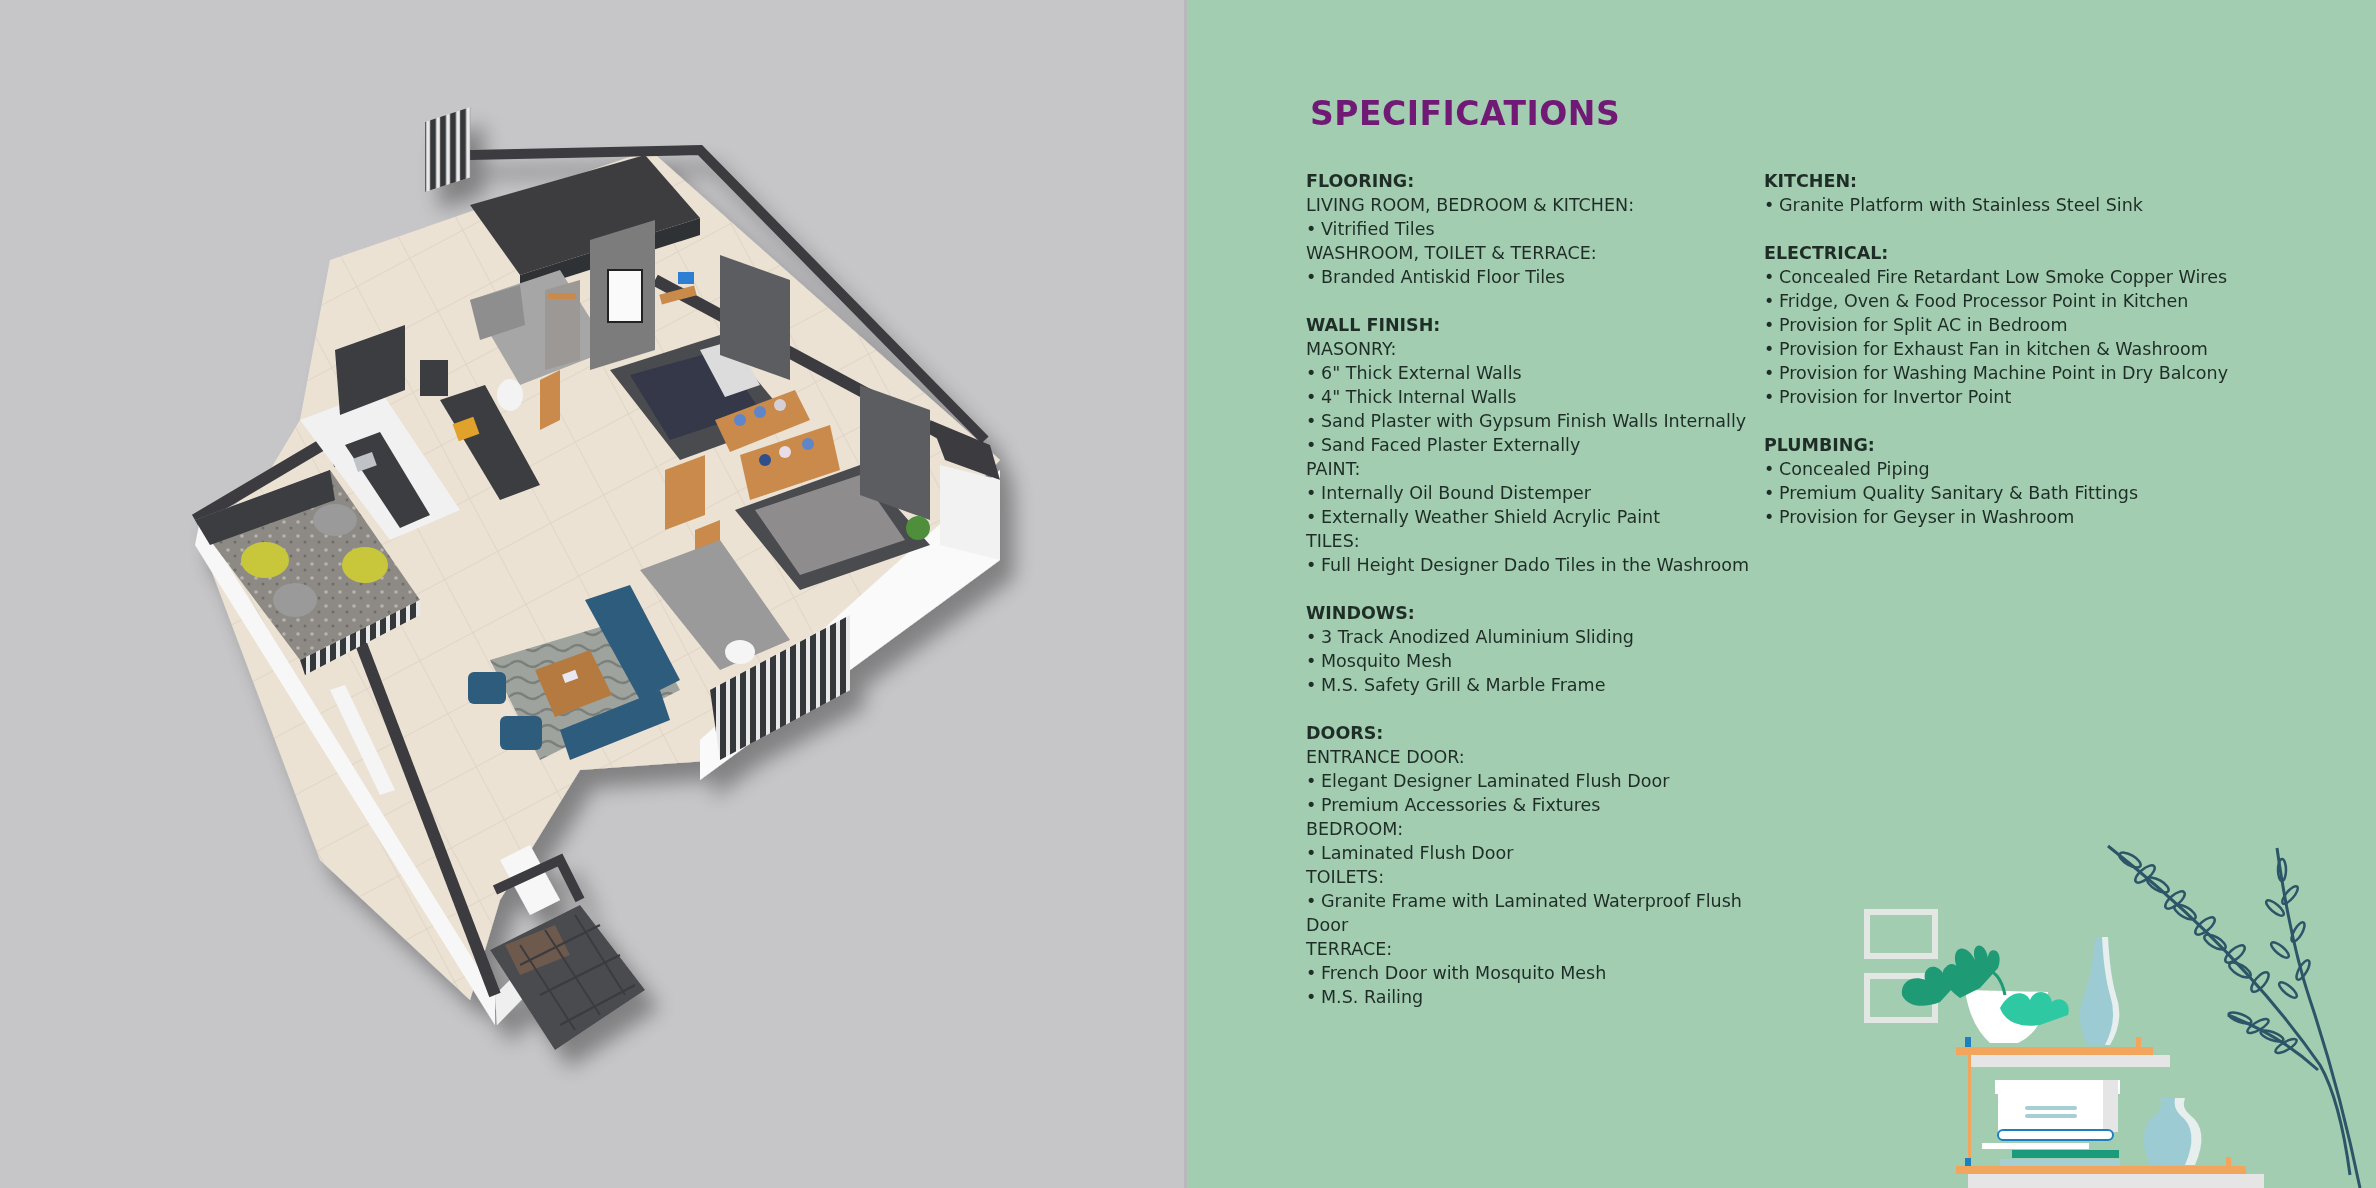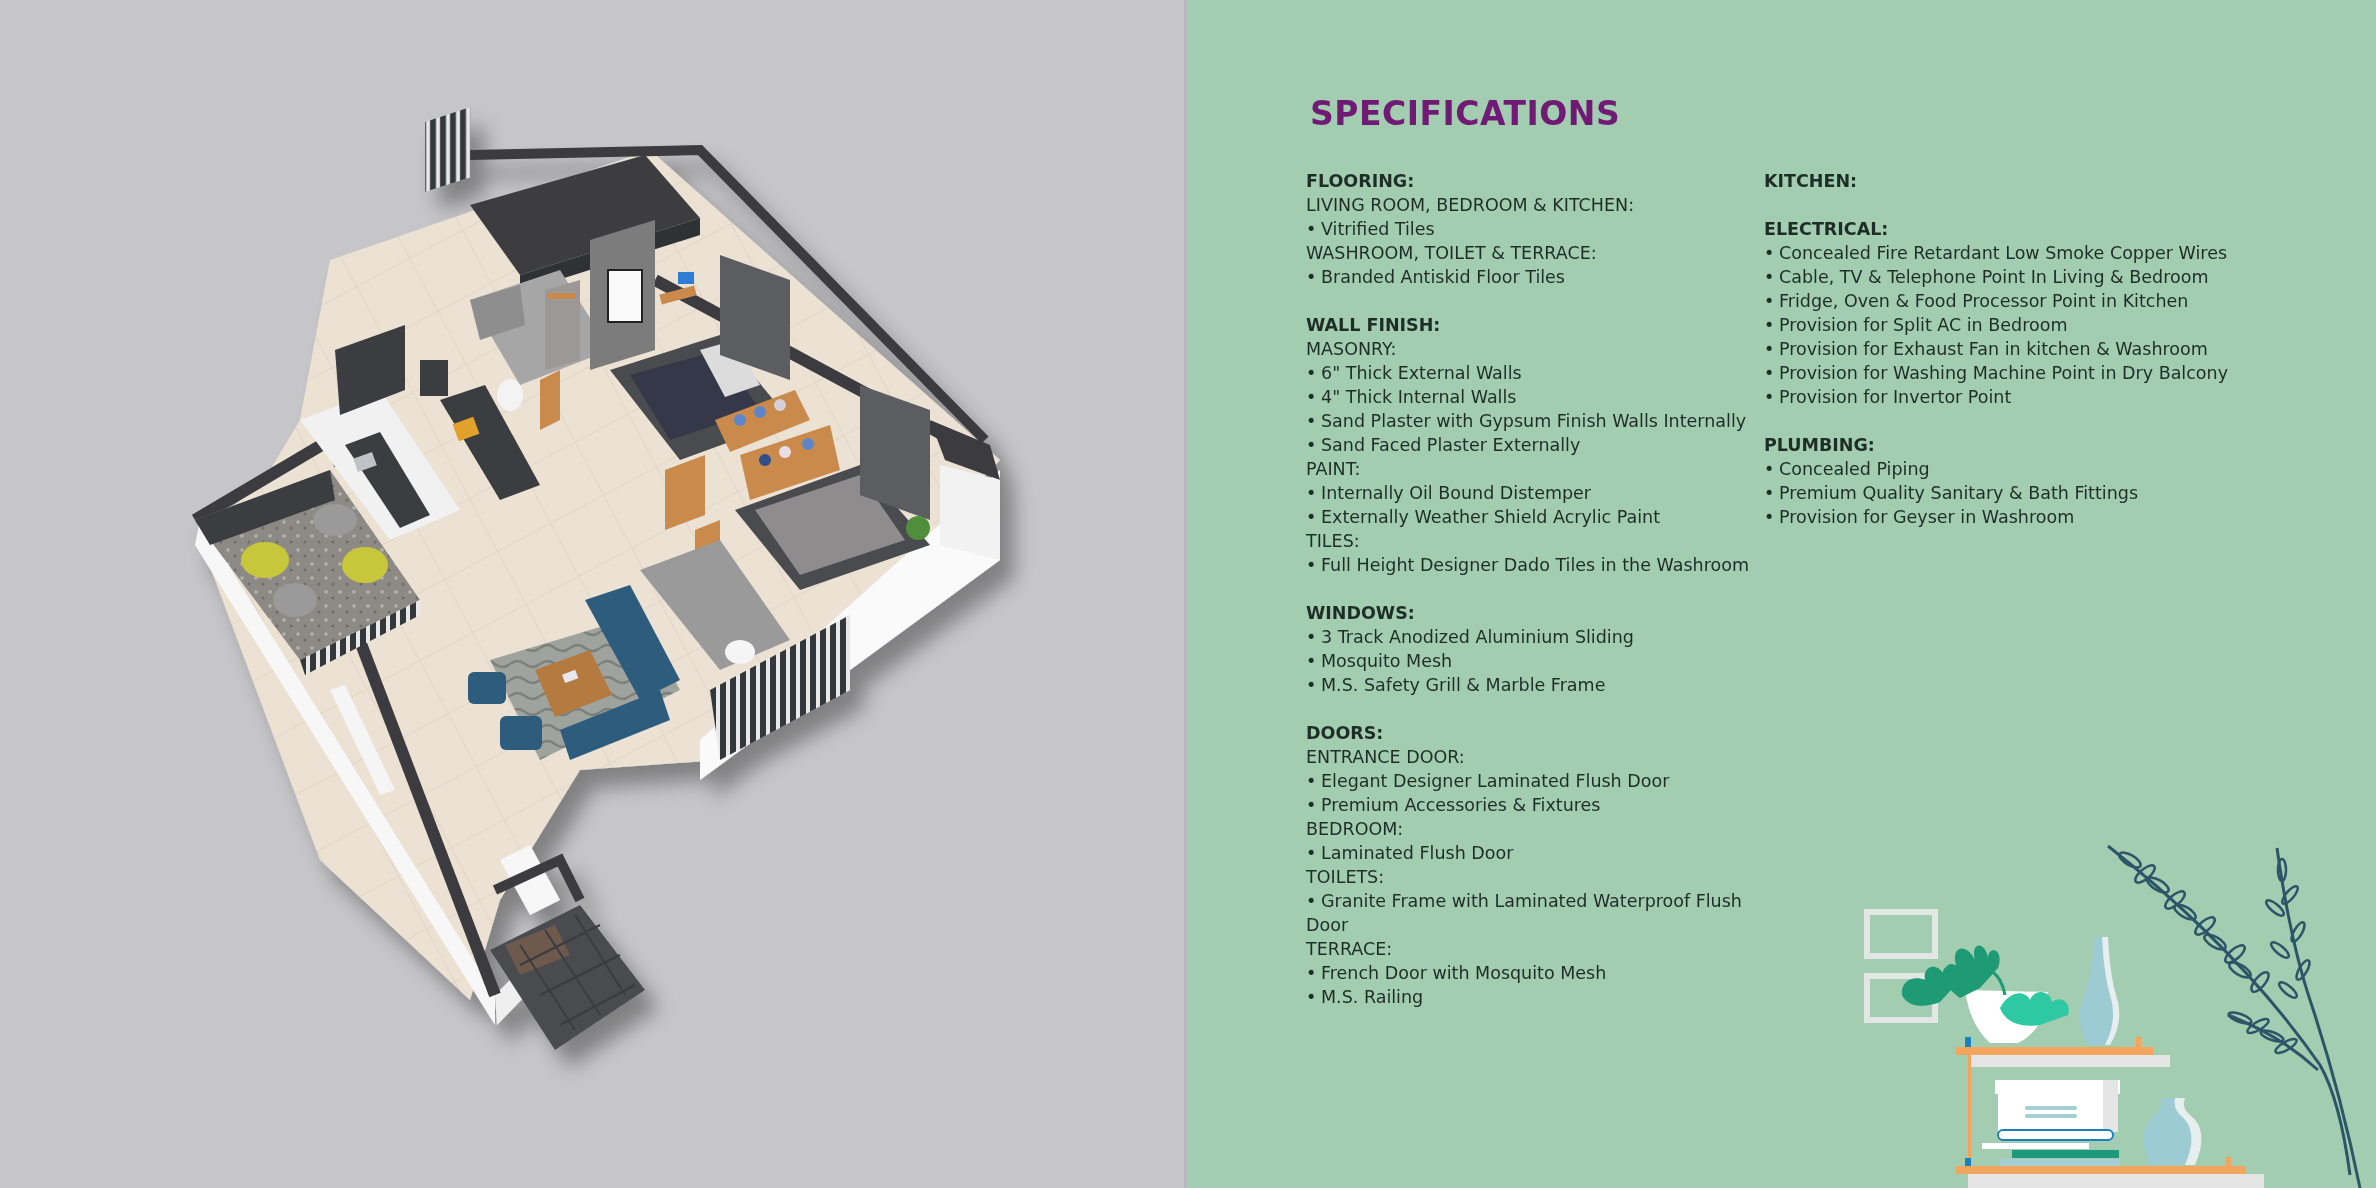--- a/index.html
+++ b/index.html
@@ -199,25 +199,25 @@
       <div class="sub-heading">TOILETS:</div>
       <div class="bullet wrap">Granite Frame with Laminated Waterproof Flush Door</div>
       <div class="sub-heading">TERRACE:</div>
       <div class="bullet">French Door with Mosquito Mesh</div>
       <div class="bullet">M.S. Railing</div>
     </div>
   </div>
 <div class="col col-right" id="col-right">
     <div class="section">
       <div class="sec-heading">KITCHEN:</div>
+      <div class="bullet">Granite Platform with Stainless Steel Sink</div>
     </div>
     <div class="section">
       <div class="sec-heading">ELECTRICAL:</div>
       <div class="bullet">Concealed Fire Retardant Low Smoke Copper Wires</div>
-      <div class="bullet">Cable, TV &amp; Telephone Point In Living &amp; Bedroom</div>
       <div class="bullet">Fridge, Oven &amp; Food Processor Point in Kitchen</div>
       <div class="bullet">Provision for Split AC in Bedroom</div>
       <div class="bullet">Provision for Exhaust Fan in kitchen &amp; Washroom</div>
       <div class="bullet">Provision for Washing Machine Point in Dry Balcony</div>
       <div class="bullet">Provision for Invertor Point</div>
     </div>
     <div class="section">
       <div class="sec-heading">PLUMBING:</div>
       <div class="bullet">Concealed Piping</div>
       <div class="bullet">Premium Quality Sanitary &amp; Bath Fittings</div>

